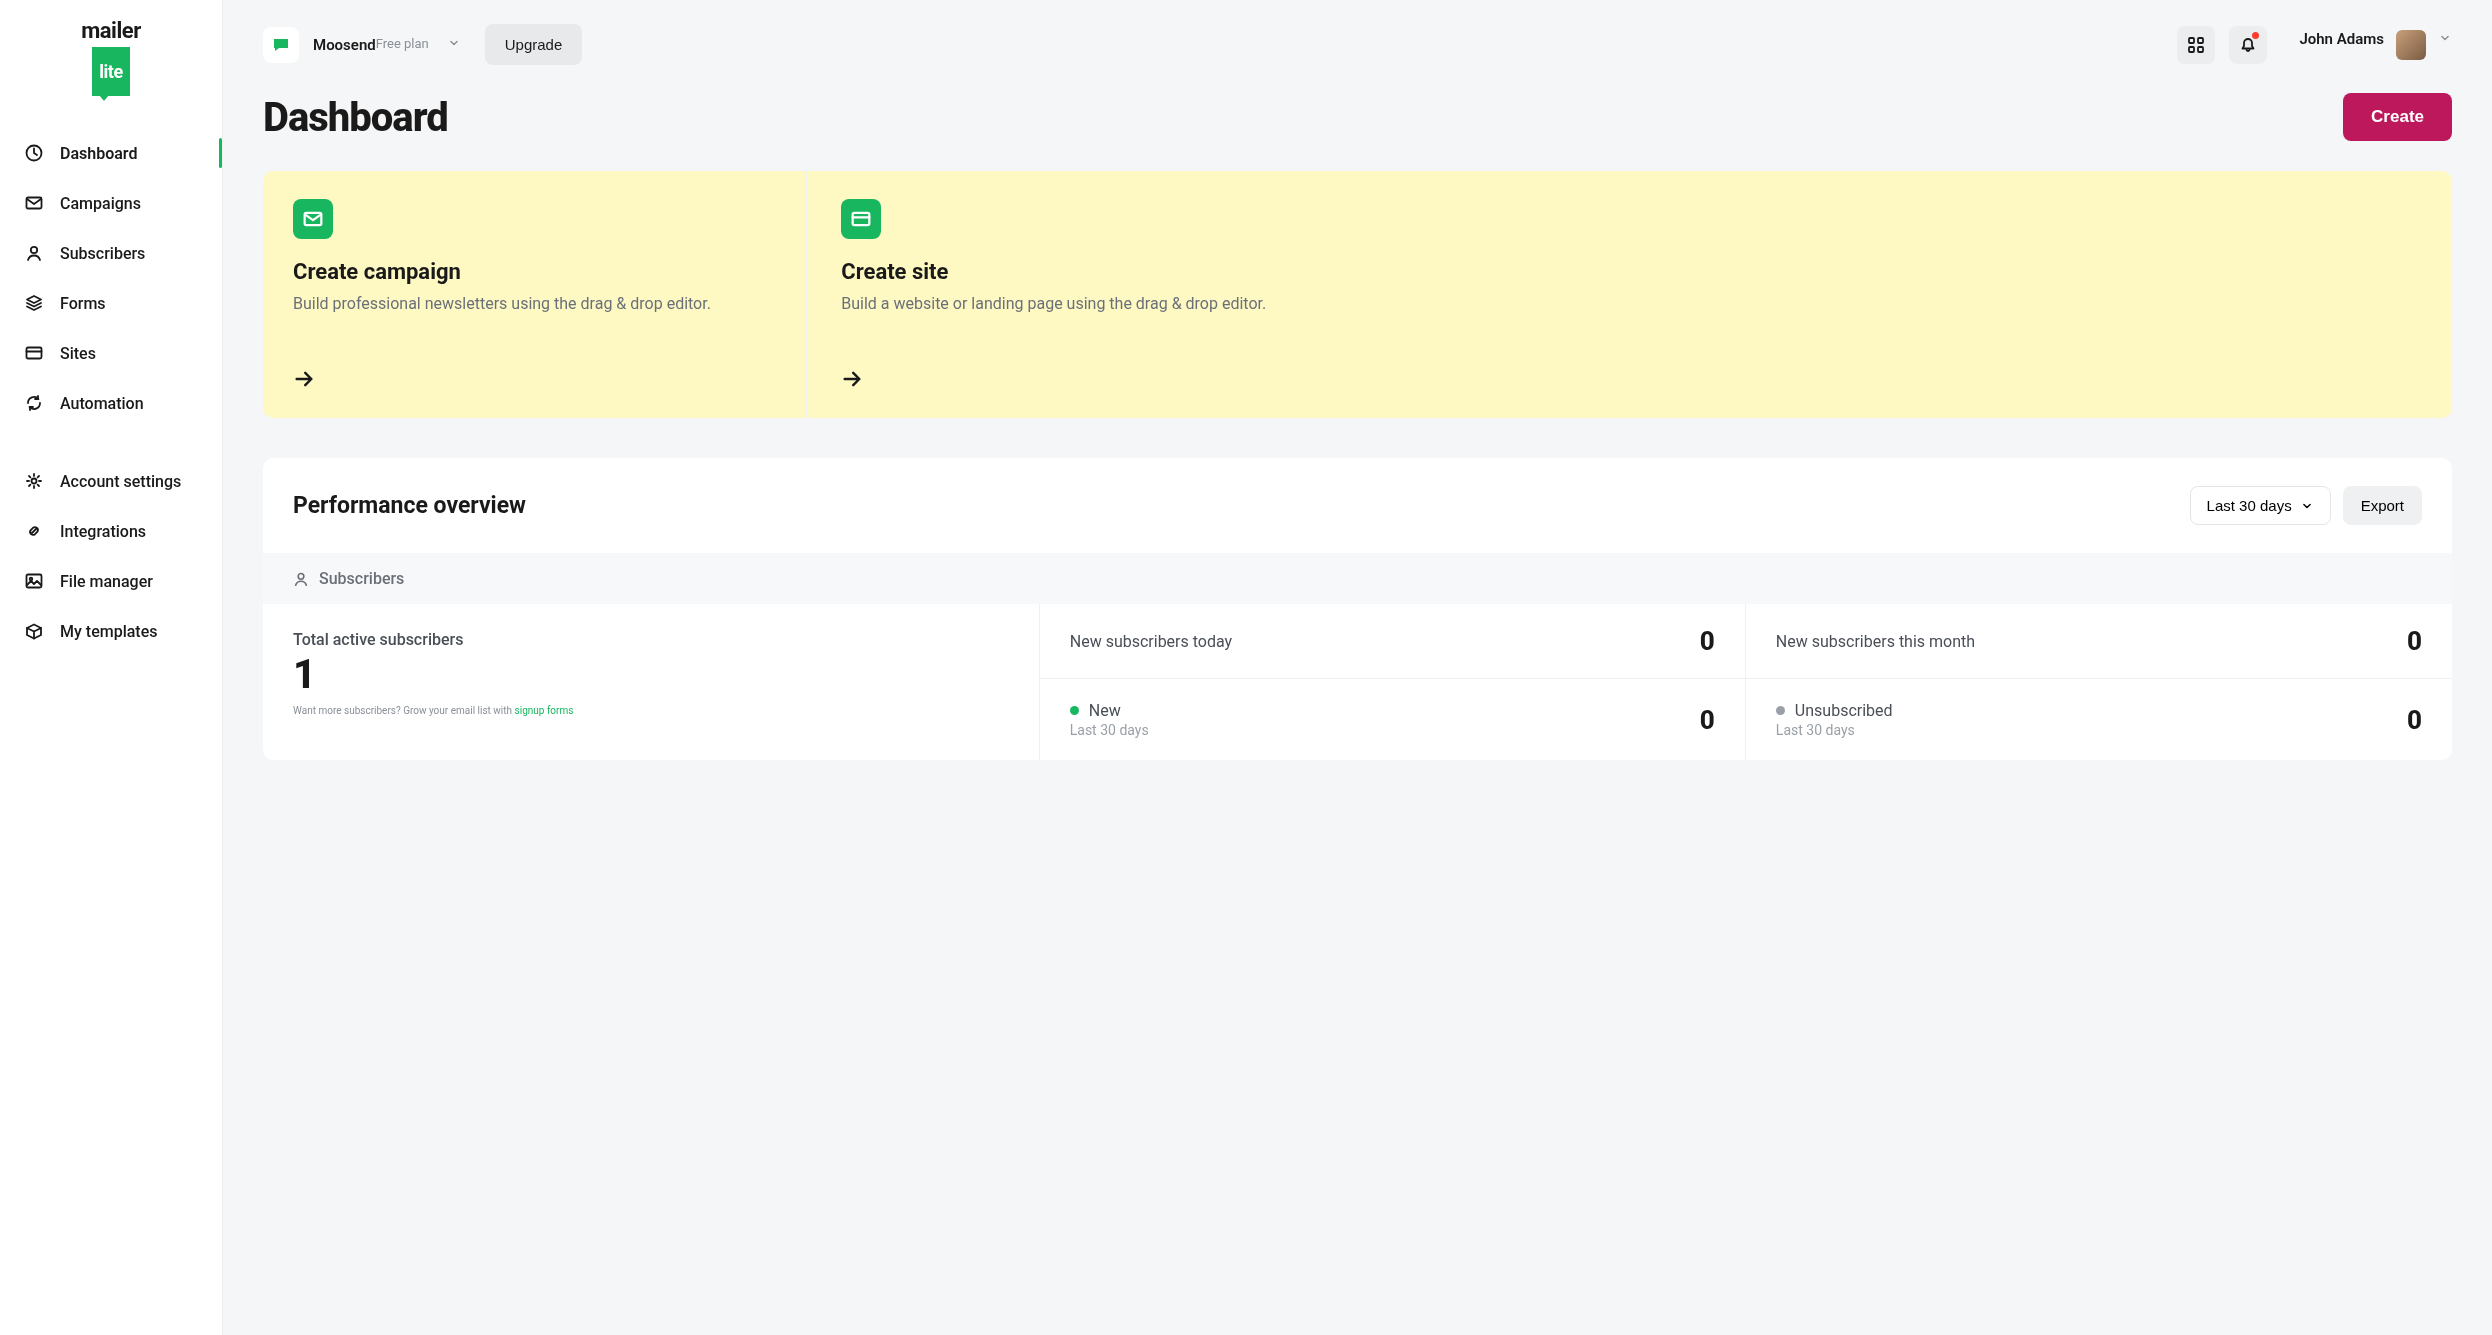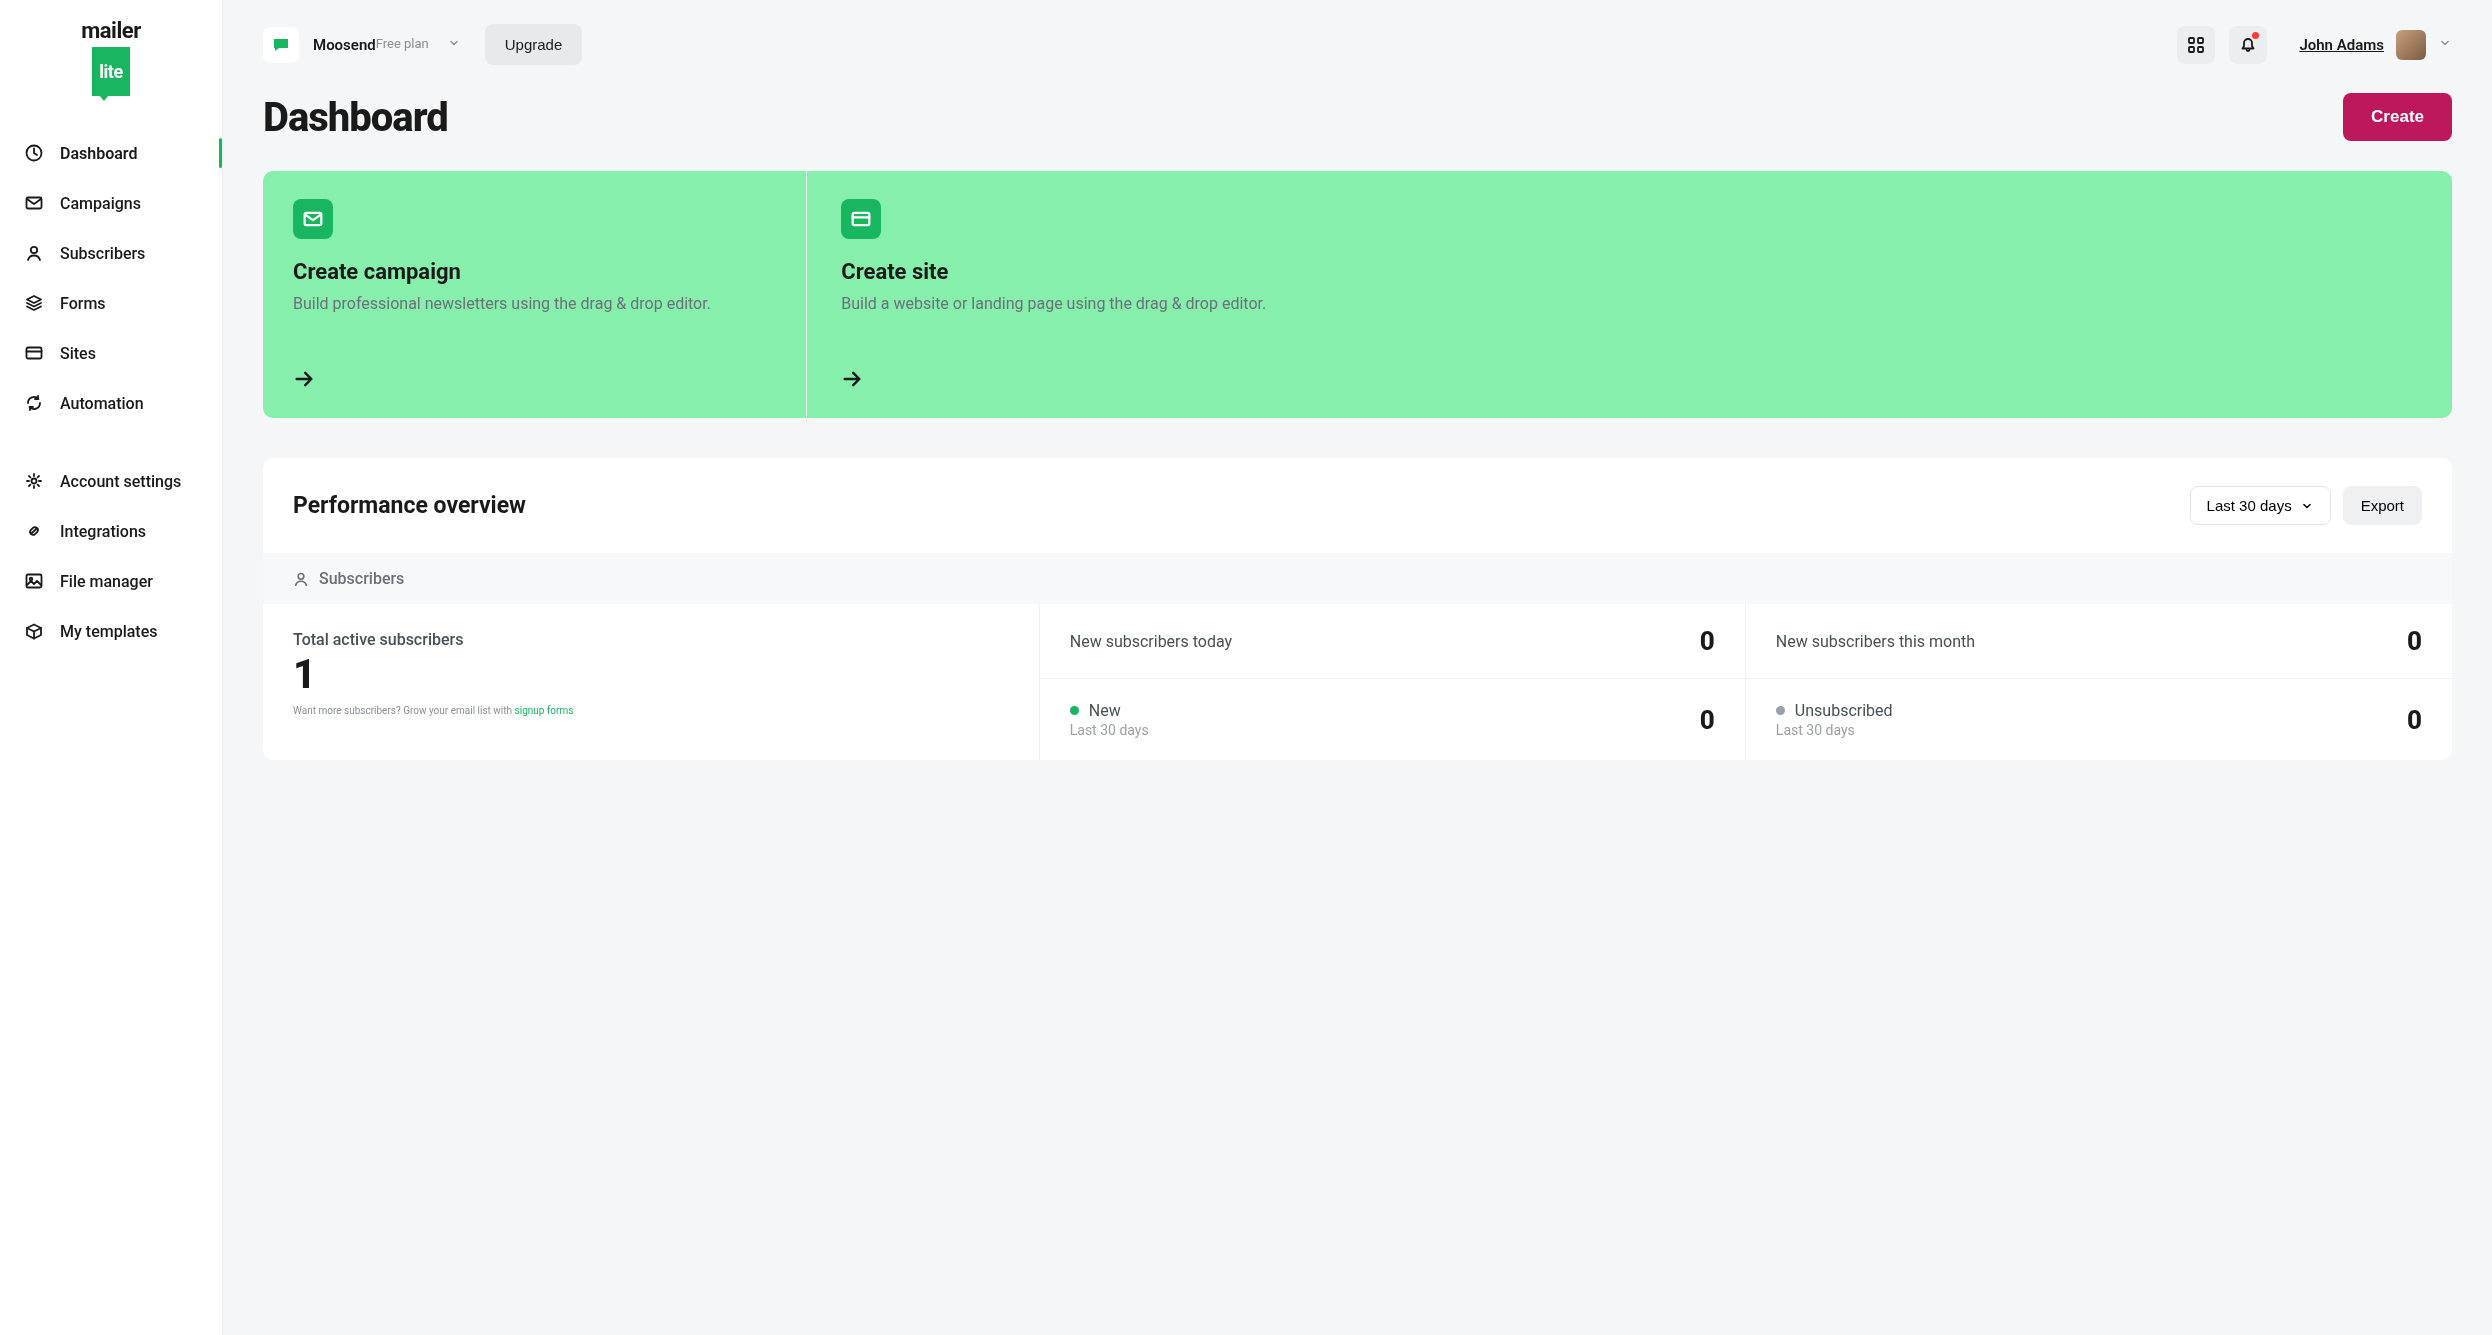--- a/index.html
+++ b/index.html
@@ -27,30 +27,30 @@
 .acct-chip svg { width:18px; height:18px; fill:#18b75f; }
 .acct-txt { display:flex; flex-direction:row; line-height:1.2; }
 .acct-name { font-weight:600; font-size:15px; }
 .acct-plan { font-size:13px; color:#8a8f98; }
 .acct-caret { color:#8a8f98; margin-left:4px; cursor:pointer; }
 .btn-upgrade { background:#e8e9eb; border:none; border-radius:8px; padding:12px 20px; font-size:15px; font-weight:500; color:#1a1a1a; cursor:pointer; margin-left:10px; }
 .topbar .spacer { flex:1; }
 .icon-btn { width:38px; height:38px; border-radius:8px; background:#ecedef; display:flex; align-items:center; justify-content:center; cursor:pointer; position:relative; }
 .icon-btn svg { width:18px; height:18px; stroke:#1a1a1a; fill:none; stroke-width:1.8;}
 .bell-dot { position:absolute; top:6px; right:8px; width:7px; height:7px; background:#ff3b30; border-radius:50%; }
-.user { display:flex; align-items:center; gap:12px; margin-left:18px; cursor:pointer;text-decoration:underline;}
+.user { display:flex; gap:12px; margin-left:18px; cursor:pointer;}
 .user-name { font-weight:600; font-size:15px;}
 .avatar { width:30px; height:30px; border-radius:6px; background:linear-gradient(135deg,#c9a07a,#7a5c44); }
 .user-caret { color:#8a8f98; }
 
 .page-head { display:flex; align-items:center; justify-content:space-between; padding: 28px 40px 30px 40px; }
 .page-title { font-size:40px; font-weight:800; letter-spacing:-1px; }
 .btn-create { background:#be185d; color:#fff; border:none; border-radius:8px; padding:14px 28px; font-size:17px; font-weight:600; cursor:pointer; }
 
-.cards { display:grid; grid-template-columns: repeat(4, 1fr); gap:4px; margin:0 40px; background:#86efac; border-radius:10px; overflow:hidden; }
+.cards { display:grid; grid-template-columns: repeat(4, 1fr); gap:4px; margin:0 40px; background:#fef9c3; border-radius:10px; overflow:hidden; }
 .card { padding:28px 30px 24px 30px; border-right:1px solid #eef0f2; cursor:pointer; }
 .card:last-child { border-right:none; }
 .card-ico { width:40px; height:40px; border-radius:8px; background:#18b75f; display:flex; align-items:center; justify-content:center; margin-bottom:20px; }
 .card-ico svg { width:20px; height:20px; stroke:#fff; fill:none; stroke-width:2; }
 .card-title { font-size:22px; font-weight:700; margin-bottom:8px;}
 .card-desc { font-size:16px; color:#6b7078; line-height:1.45; margin-bottom:28px; min-height:48px;}
 .card-arrow svg { width:22px; height:22px; stroke:#1a1a1a; fill:none; stroke-width:2;}
 
 .perf { margin:40px 40px 0 40px; background:#fff; border-radius:10px; overflow:hidden; }
 .perf-head { display:flex; align-items:center; justify-content:space-between; padding:28px 30px; }

